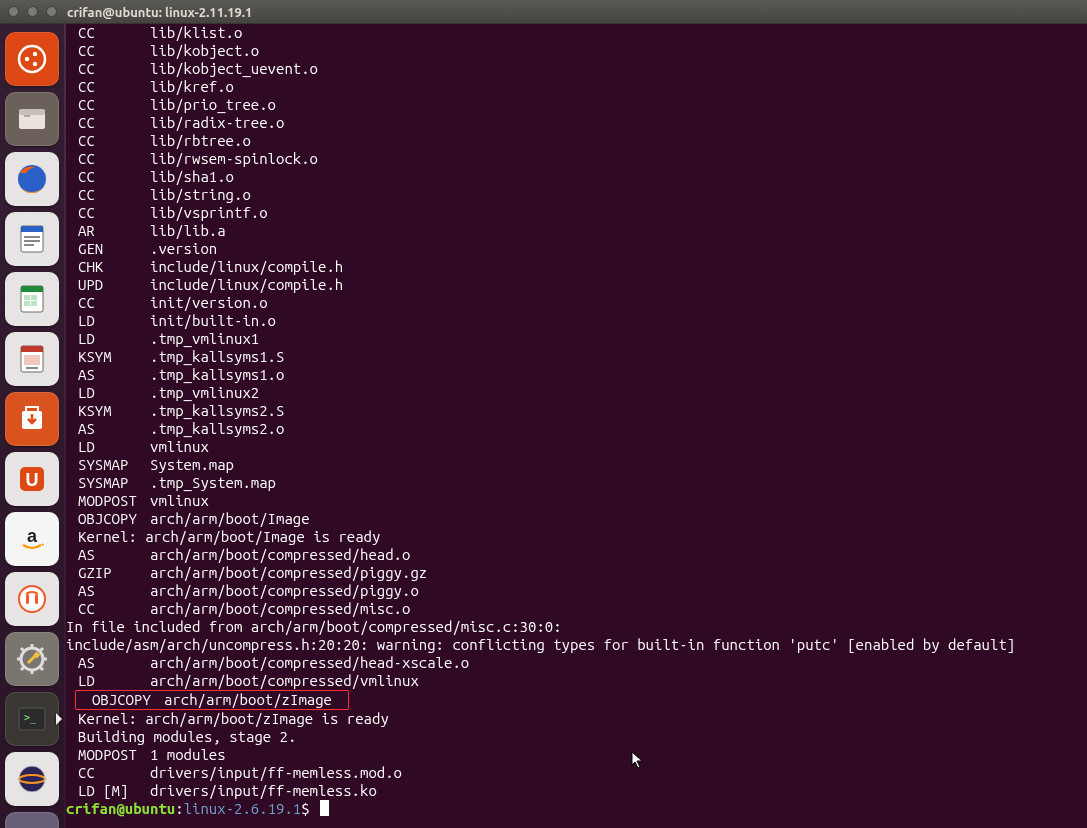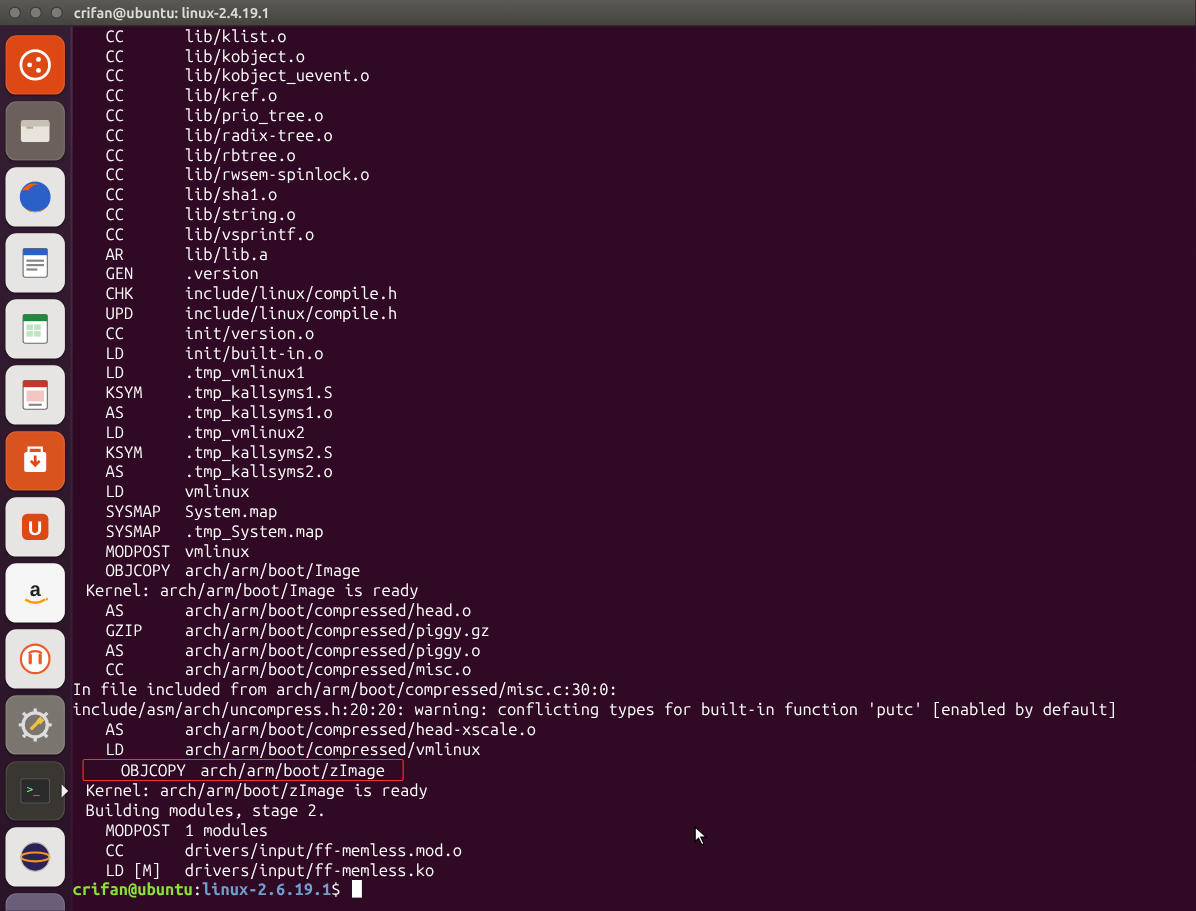--- a/index.html
+++ b/index.html
@@ -62,34 +62,34 @@
     font-family: "Ubuntu Mono", "DejaVu Sans Mono", monospace;
     font-size: 15px;
     line-height: 18px;
     color: #ffffff;
     white-space: pre;
     overflow: hidden;
     padding: 0 0 0 0;
   }
   .terminal .row { display:flex; }
   .terminal .pad-left { padding-left: 12px; }
-  .terminal .col-cmd { display:inline-block; width: 72px; margin-left: 18px; }
+  .terminal .col-cmd { display:inline-block; width: 72px; }
   .terminal .highlight-box {
     display:inline-block;
     border: 1px solid #ff2f2f;
     border-radius: 2px;
     padding: 0 16px;
     margin-left: -3px;
   }
 
   .prompt .user { color: #8ae234; font-weight:bold; }
   .prompt .at   { color: #8ae234; font-weight:bold;}
   .prompt .host { color: #8ae234; font-weight:bold;text-align:center;}
   .prompt .colon{ color:#ffffff; }
-  .prompt .path { color:#729fcf; font-weight:bold;}
+  .prompt .path { color:#729fcf; font-weight:normal;}
   .prompt .dollar{ color:#ffffff; }
   .prompt .cursor {
     display:inline-block;
     width: 9px; height: 16px;
     background:#ffffff;
     vertical-align: text-bottom;
     margin-left: 2px;
   }
 
   .mouse-cursor {
@@ -103,21 +103,21 @@
 </style>
 </head>
 <body>
 
 <div class="titlebar">
   <span class="wb">
     <span></span>
     <span></span>
     <span></span>
   </span>
-  <span>crifan@ubuntu: linux-2.4.19.1</span>
+  <span>crifan@ubuntu: linux-2.11.19.1</span>
 </div>
 
 <div class="desktop">
 
   <div class="launcher" id="launcher">
       <div class="tile" style="background: rgb(221, 72, 20);">
         <svg width="34" height="34">
           <circle cx="17" cy="17" r="13" fill="none" stroke="#fff" stroke-width="2.5"></circle>
           <circle cx="12" cy="17" r="2.2" fill="#fff"></circle>
           <circle cx="20" cy="12" r="2.2" fill="#fff"></circle>

